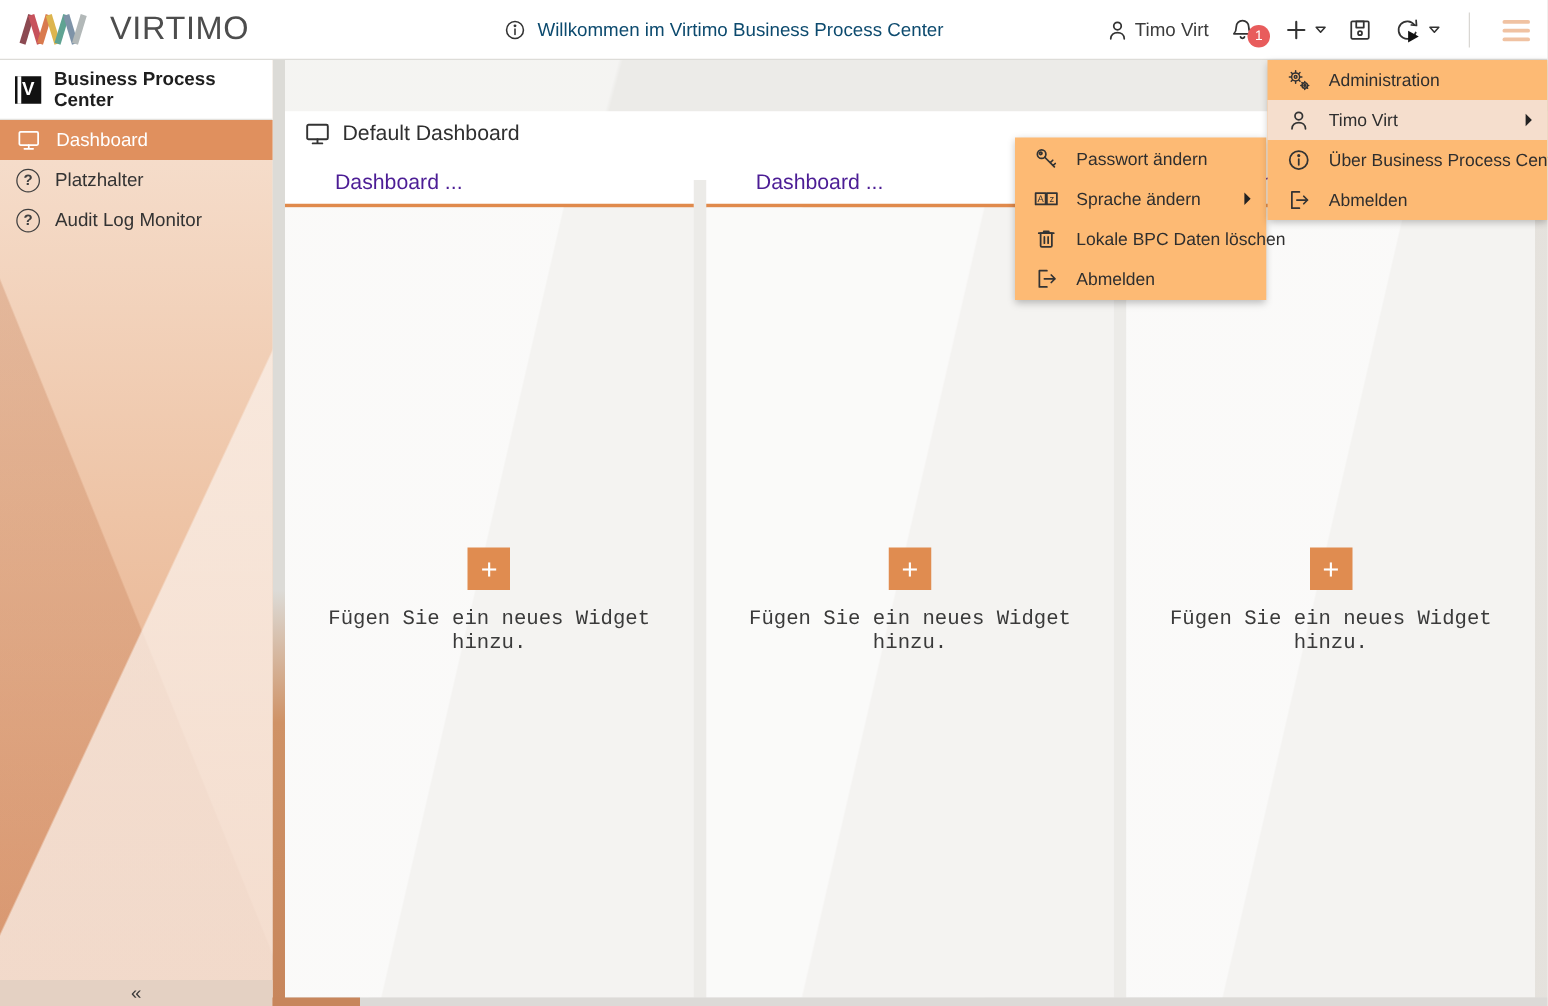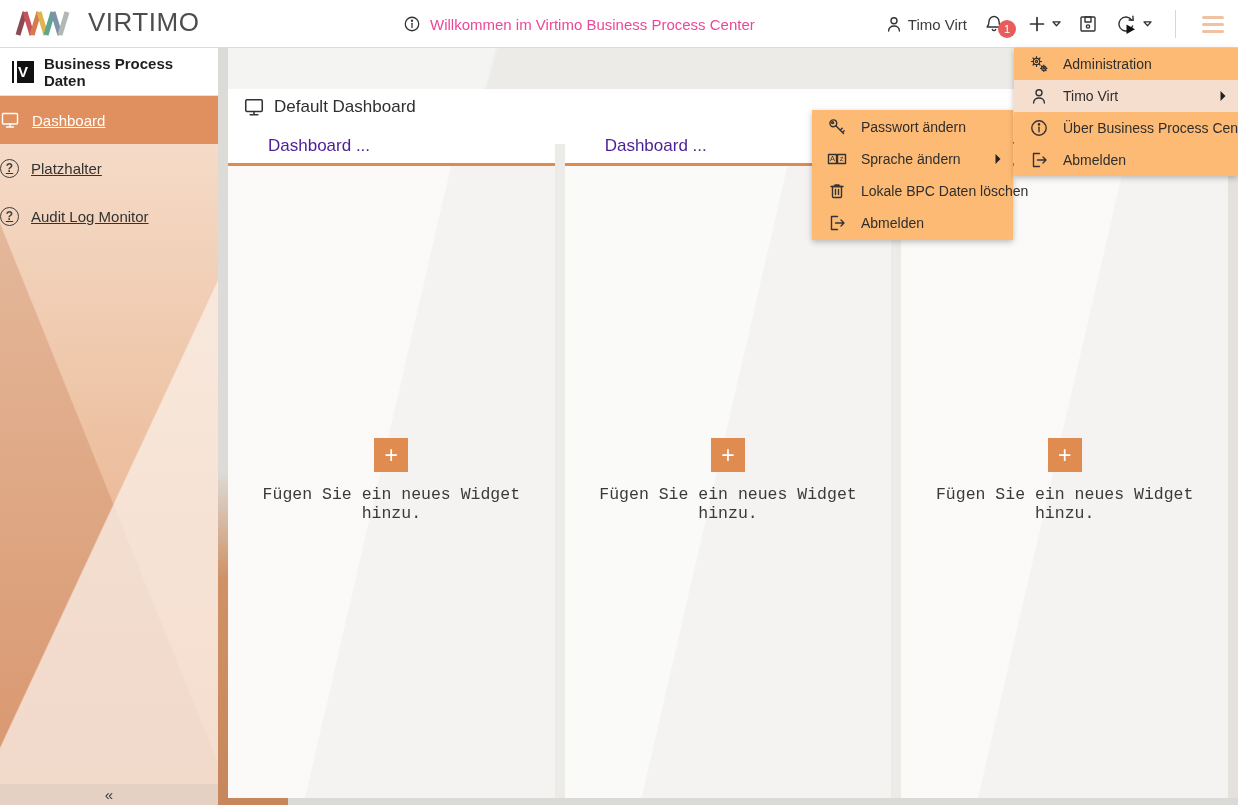--- a/index.html
+++ b/index.html
@@ -3,42 +3,42 @@
 <meta charset="utf-8">
 <style>
   * { margin:0; padding:0; box-sizing:border-box; }
   html,body { width:1238px; height:805px; overflow:hidden; }
   body { font-family:"Liberation Sans", sans-serif; background:#ecebe8; position:relative; }
 
   
   .header { position:absolute; top:0; left:0; right:0; height:48px; background:#fff; border-bottom:1px solid #dddcd8; z-index:20; }
   .logo { position:absolute; left:14px; top:7px; display:flex; align-items:center; gap:0; }
   .logo-text { font-size:26px; color:#4d4d4d; letter-spacing:0.5px; }
-  .welcome { position:absolute; left:403px; top:0; height:48px; display:flex; align-items:center; gap:9px; color:#ec4899; font-size:15px; }
+  .welcome { position:absolute; left:403px; top:0; height:48px; display:flex; align-items:center; gap:9px; color:#0c4a6e; font-size:15px; }
   .header-right { position:absolute; right:10px; top:0; height:48px; display:flex; align-items:center; gap:16px; }
   .hbtn { display:flex; align-items:center; gap:4px; cursor:pointer; background:none; border:none; font-family:inherit; }
   .user-label { font-size:15px; color:#3c3c3c; }
   .bell-wrap { position:relative; }
   .badge { position:absolute; right:-11px; top:7px; width:18px; height:18px; border-radius:50%; background:#e85c5c; color:#fff; font-size:11px; display:flex; align-items:center; justify-content:center; }
   .vdivider { width:1px; height:28px; background:#d9d7d3; margin:0 6px; }
   .burger { display:flex; flex-direction:column; gap:4px; padding:4px; cursor:pointer; background:none; border:none; }
   .burger span { display:block; width:22px; height:3px; background:#f0c2a2; border-radius:2px; }
 
   
   .sidebar { position:absolute; left:0; top:48px; width:218px; bottom:0; z-index:5;
     background:
       linear-gradient(115deg, rgba(250,242,236,0) 57%, rgba(250,240,233,0.75) 57.3%),
       linear-gradient(248deg, rgba(193,118,76,0) 55%, rgba(193,118,76,0.30) 55.3%),
       linear-gradient(180deg, #f7e3d4 0%, #eec4a6 48%, #e2a37c 100%);
   }
   .sidebar-header { height:48px; background:#fff; display:flex; align-items:center; gap:10px; padding-left:12px; border-bottom:1px solid #e4e2de; }
   .mark { width:22px; height:22px; background:#111; color:#fff; font-weight:bold; font-size:15px; display:flex; align-items:center; justify-content:center; position:relative; }
   .mark::before { content:""; position:absolute; left:2px; top:0; bottom:0; width:3px; background:#fff; }
   .sidebar-title { font-size:15px; font-weight:bold; color:#1e1e1e; }
-  .nav-item { height:48px; display:flex; align-items:center; gap:12px; font-size:15px; color:#333; cursor:pointer;text-decoration:underline; }
+  .nav-item { height:32px; display:flex; align-items:center; gap:12px; padding-left:13px; font-size:15px; color:#333; cursor:pointer; }
   .nav-item.active { background:#e0905e; color:#fff; }
   .q-icon { width:19px; height:19px; border:1.7px solid #3f3f3f; border-radius:50%; display:flex; align-items:center; justify-content:center; font-size:12px; font-weight:bold; color:#3f3f3f; flex:0 0 auto; }
   .collapse-bar { position:absolute; left:0; right:0; bottom:0; height:21px; background:#e4d1c3; display:flex; align-items:center; justify-content:center; font-size:15px; color:#3a3a3a; cursor:pointer; }
 
   
   .splitter { position:absolute; left:218px; top:48px; width:10px; bottom:0; cursor:col-resize;
     background:linear-gradient(180deg, #dcdbd7 0%, #dcdbd7 56%, #cf9266 70%, #c7865c 100%); }
 
   
   .main { position:absolute; left:228px; top:48px; right:0; bottom:0;
@@ -153,21 +153,21 @@
       <span></span>
         <span></span>
         <span></span>
     </button>
   </div>
 </header>
 
 <aside class="sidebar">
   <div class="sidebar-header">
     <div class="mark">V</div>
-    <span class="sidebar-title">Business Process Daten</span>
+    <span class="sidebar-title">Business Process Center</span>
   </div>
   <nav>
     <div class="nav-item active">
       <svg width="20" height="20" viewBox="0 0 20 20" class="ic-white">
         <rect x="2.5" y="3.5" width="15" height="10.5" rx="1"></rect>
           <path d="M10 14 V16.8 M6.5 17 H13.5"></path>
       </svg>
       <span>Dashboard</span>
     </div>
     <div class="nav-item">

